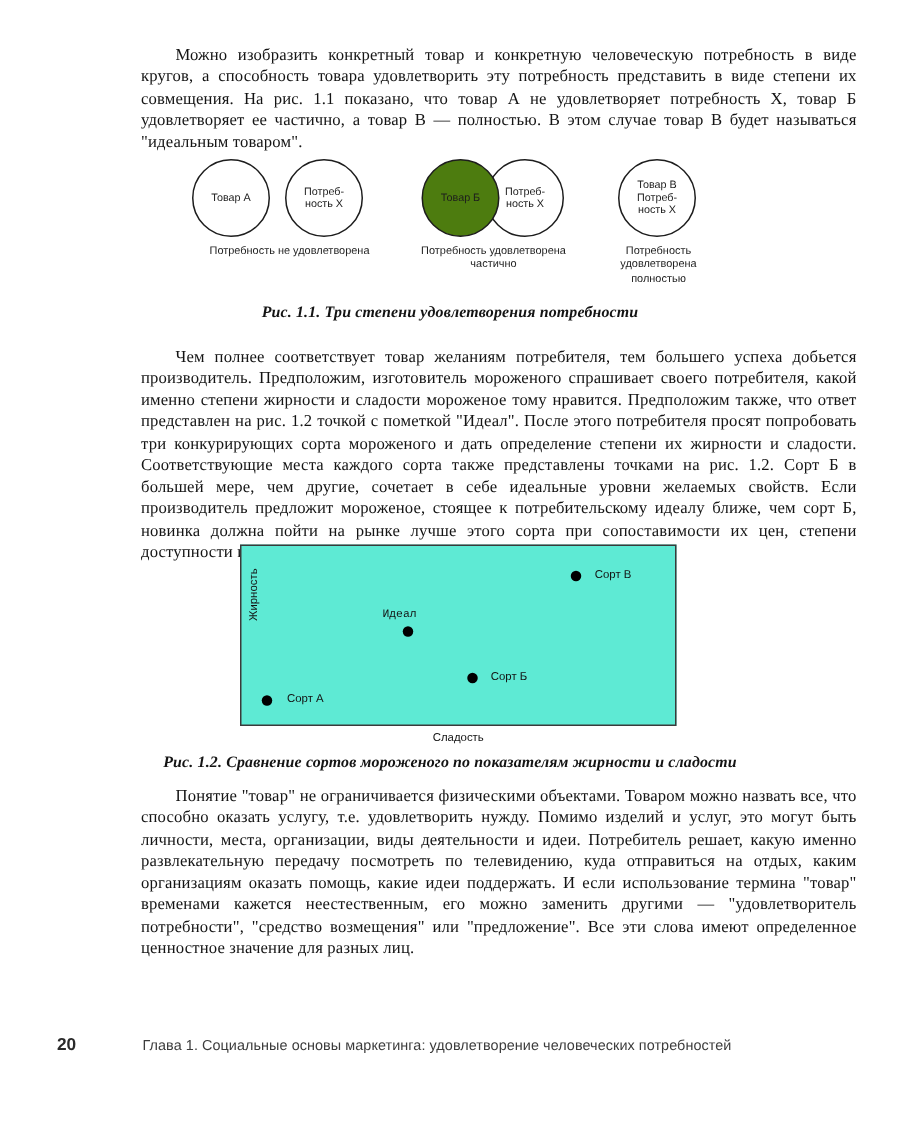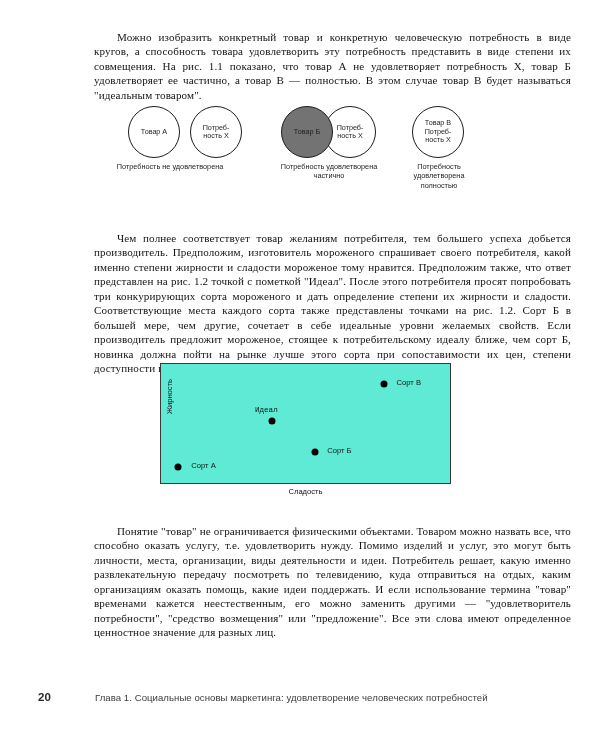--- a/index.html
+++ b/index.html
@@ -61,21 +61,21 @@
     flex-direction: column;
     align-items: center;
     justify-content: center;
     font-family: "Liberation Sans", sans-serif;
     font-size: 7.2px;
     line-height: 8.4px;
     color: #1d1d1d;
     text-align: center;
   }
   .circ span { display: block; white-space: nowrap; }
-  .circ.overlap-left { background: #737373; z-index: 2; align-items: center; }
+  .circ.overlap-left { background: #4d7c0f; z-index: 2; align-items: center; }
   .circ.overlap-right { background: transparent; z-index: 1; }
 
   .cap-under {
     position: absolute;
     font-family: "Liberation Sans", sans-serif;
     font-size: 7.3px;
     line-height: 9.4px;
     color: #1d1d1d;
     text-align: center;
   }
@@ -187,21 +187,21 @@
 
   <div id="figure-circles">
 
     <div class="circ" id="circle-tovar-a" style="left:128px; top:2px; width:52px; height:52px;">
       <span>Товар А</span>
     </div>
     <div class="circ" id="circle-potrebnost-x-a" style="left:190px; top:2px; width:52px; height:52px;">
       <span>Потреб-</span>
       <span>ность Х</span>
     </div>
-    <div class="cap-under" id="caption-group-a" style="left:90px; top:58px; width:160px;">
+    <div class="cap-under" id="caption-group-a" style="left:113px; top:58px; width:160px;">
       <span>Потребность не удовлетворена</span>
     </div>
 
     <div class="circ overlap-left" id="circle-tovar-b" style="left:281px; top:2px; width:52px; height:52px;">
       <span>Товар Б</span>
     </div>
     <div class="circ overlap-right" id="circle-potrebnost-x-b" style="left:324px; top:2px; width:52px; height:52px;">
       <span>Потреб-</span>
       <span>ность Х</span>
     </div>
@@ -215,20 +215,23 @@
       <span>Потреб-</span>
       <span>ность Х</span>
     </div>
     <div class="cap-under" id="caption-group-v" style="left:398px; top:58px; width:82px;">
       <div>Потребность</div>
       <div>удовлетворена</div>
       <div>полностью</div>
     </div>
   </div>
 
+  <div class="fig-caption" id="figure-1-1-caption" style="top:203px;">
+    <span>Рис. 1.1. Три степени удовлетворения потребности</span>
+  </div>
 
   <div class="textblock" id="para-2-wrap" style="top:231px;">
     <p><span>Чем полнее соответствует товар желаниям потребителя, тем большего успеха добьется производитель. Предположим, изготовитель мороженого спрашивает своего потребителя, какой именно степени жирности и сладости мороженое тому нравится. Предположим также, что ответ представлен на рис. 1.2 точкой с пометкой "Идеал". После этого потребителя просят попробовать три конкурирующих сорта мороженого и дать определение степени их жирности и сладости. Соответствующие места каждого сорта также представлены точками на рис. 1.2. Сорт Б в большей мере, чем другие, сочетает в себе идеальные уровни желаемых свойств. Если производитель предложит мороженое, стоящее к потребительскому идеалу ближе, чем сорт Б, новинка должна пойти на рынке лучше этого сорта при сопоставимости их цен, степени доступности и прочих условий.</span></p>
   </div>
 
   <div id="figure-scatter">
     <div id="plot-frame">
 
       <div class="pt" style="left:77.3%; top:16.5%;"></div>
       <div class="pt-label" style="left:81.5%; top:11.5%;">
@@ -252,20 +255,23 @@
     </div>
   </div>
 
   <div id="axis-y-label">
     <span>Жирность</span>
   </div>
   <div id="axis-x-label">
     <span>Сладость</span>
   </div>
 
+  <div class="fig-caption" id="figure-1-2-caption" style="top:503px;">
+    <span>Рис. 1.2. Сравнение сортов мороженого по показателям жирности и сладости</span>
+  </div>
 
   <div class="textblock" id="para-3-wrap" style="top:524px;">
     <p><span>Понятие "товар" не ограничивается физическими объектами. Товаром можно назвать все, что способно оказать услугу, т.е. удовлетворить нужду. Помимо изделий и услуг, это могут быть личности, места, организации, виды деятельности и идеи. Потребитель решает, какую именно развлекательную передачу посмотреть по телевидению, куда отправиться на отдых, каким организациям оказать помощь, какие идеи поддержать. И если использование термина "товар" временами кажется неестественным, его можно заменить другими — "удовлетворитель потребности", "средство возмещения" или "предложение". Все эти слова имеют определенное ценностное значение для разных лиц.</span></p>
   </div>
 
   <div id="footer">
     <span id="footer-page-number">20</span>
     <span id="footer-chapter-title">Глава 1. Социальные основы маркетинга: удовлетворение человеческих потребностей</span>
   </div>
 

